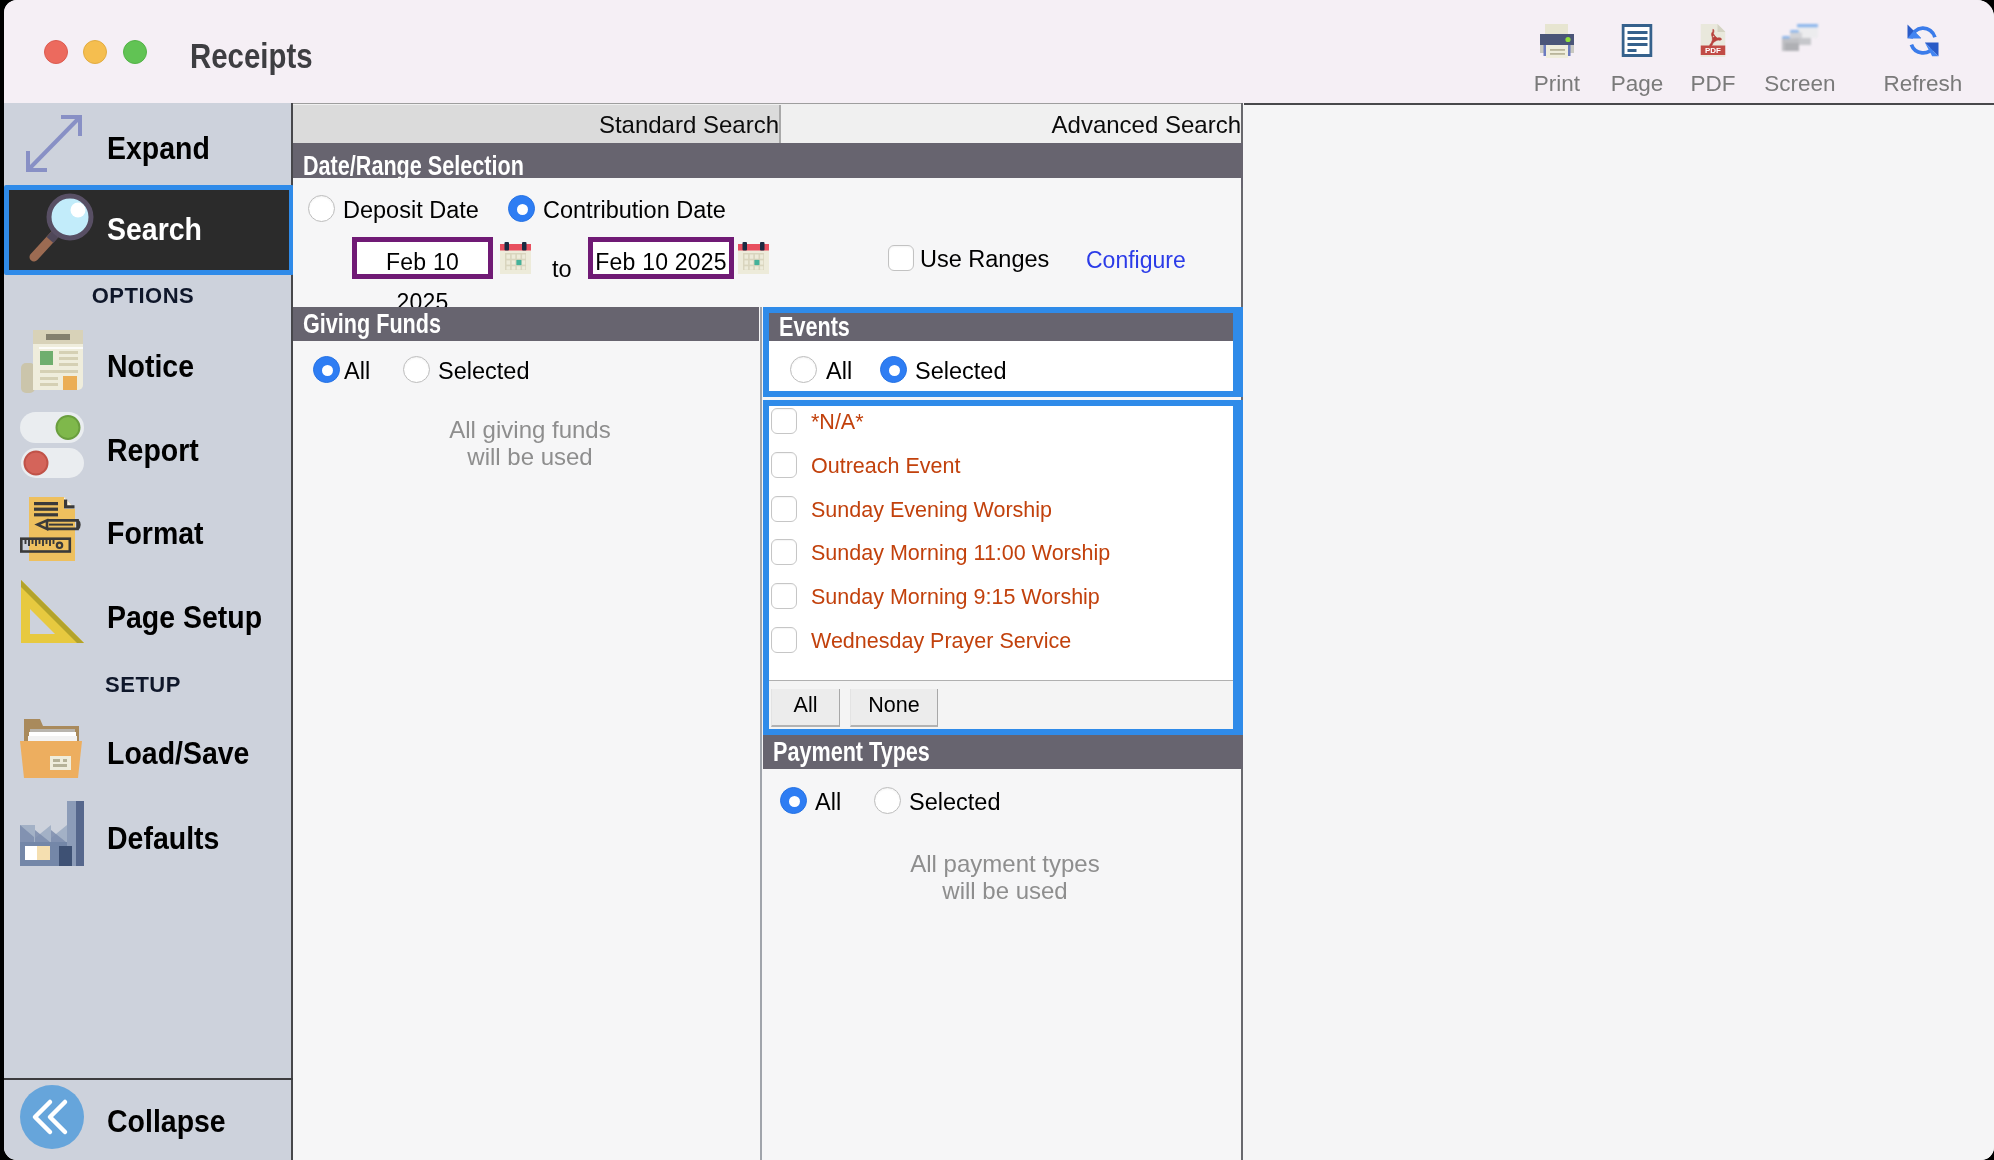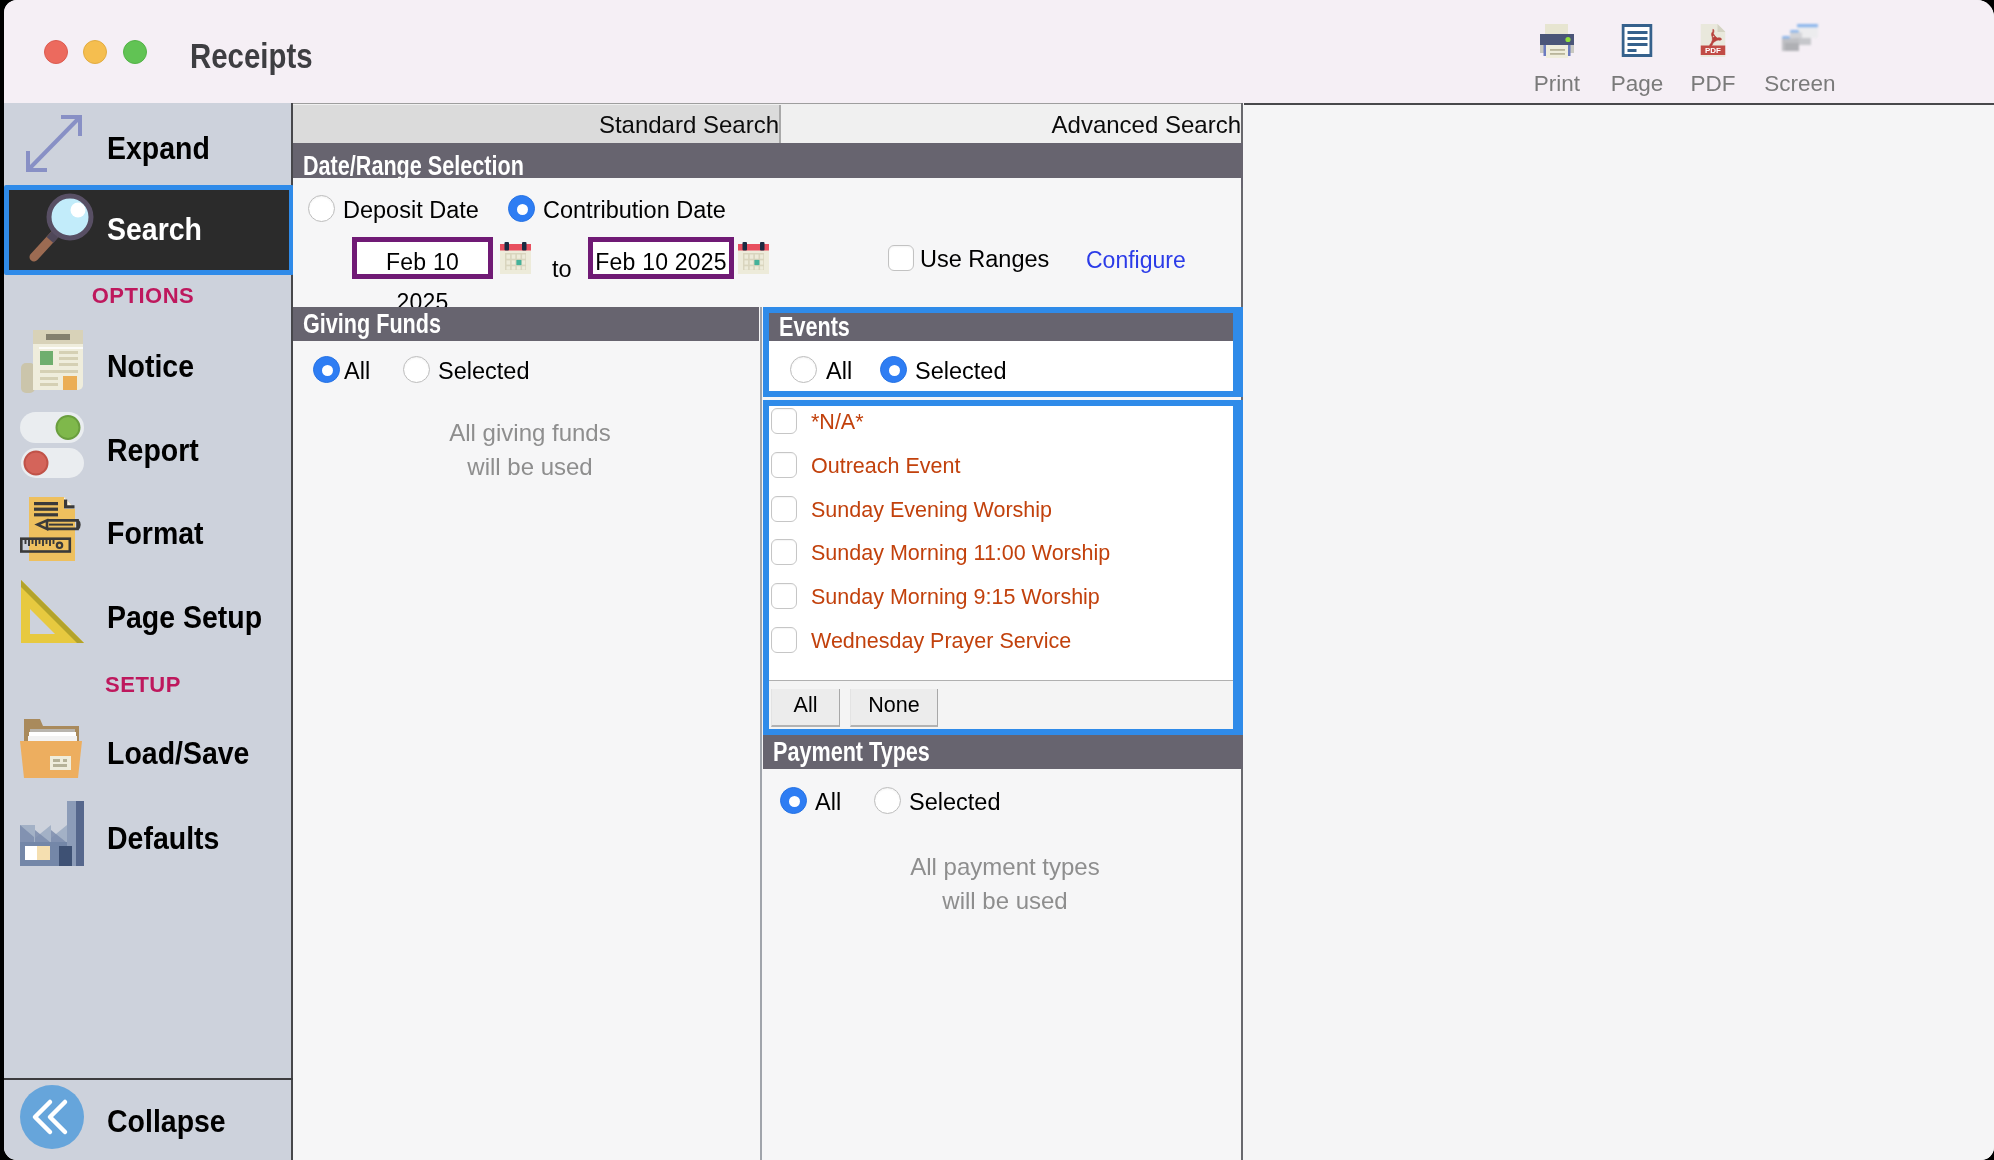--- a/index.html
+++ b/index.html
@@ -8,21 +8,21 @@
 #win { position:absolute; left:4px; top:0; width:1990px; height:1160px; background:#F6F6F7; border-radius:13px 17px 13px 13px; overflow:hidden; }
 
 #titlebar { left:0; top:0; width:1990px; height:103px; background:#F5EFF5; }
 .light { top:40px; width:24px; height:24px; border-radius:50%; }
 #title { left:186px; top:4px; height:103px; line-height:103px; font-size:35px; font-weight:bold; color:#3E3E42; transform:scaleX(0.84); transform-origin:left center; }
 .tool { top:0; height:103px; text-align:center; }
 .tool .lbl { position:absolute; top:71px; width:100%; text-align:center; font-size:22.5px; color:#7A7A7A; }
 
 #sidebar { left:0; top:103px; width:289px; height:1057px; background:#CDD2DC; border-right:2px solid #47474B; }
 .sbtext { left:103px; font-size:32px; font-weight:bold; color:#000; white-space:nowrap; transform:scaleX(0.89); transform-origin:left center; }
-.sbhead { left:0; width:278px; text-align:center; font-size:22px; font-weight:bold; color:#be185d; letter-spacing:0.5px; }
+.sbhead { left:0; width:278px; text-align:center; font-size:22px; font-weight:bold; color:#0f172a; letter-spacing:0.5px; }
 #searchsel { left:0px; top:82px; width:290px; height:90px; background:#2B2B2B; border:5px solid #2F8BE9; border-radius:2px; }
 #collapseline { left:0; top:975px; width:289px; height:2px; background:#3C3C3E; }
 
 #tabs { left:289px; top:103px; width:948px; height:40px; background:#F0F0F0; border-top:1px solid #9E9E9E; }
 #tabstd { left:0; top:1px; width:488px; height:39px; background:#DBDBDB; border-right:2px solid #A9A9A9; }
 .tabtxt { width:100%; text-align:right; line-height:39px; font-size:24px; color:#0B0B0B; }
 .secbar { background:#67646F; color:#FFF; font-size:27px; font-weight:bold; }
 .secbar span { position:absolute; left:10px; top:50%; transform:translateY(-50%) scaleX(0.8); transform-origin:left center; white-space:nowrap; }
 #datebar { left:289px; top:143px; width:950px; height:45px; }
 #givbar { left:289px; top:307px; width:466px; height:34px; }
@@ -33,21 +33,21 @@
 
 #datecontent { left:289px; top:178px; width:948px; height:129px; background:#F6F6F7; }
 
 .radio { width:27px; height:27px; border-radius:50%; background:#FFF; border:1px solid #BDBDBD; box-shadow:inset 0 1px 2px rgba(0,0,0,0.06); }
 .radio.sel { background:#2E7DF3; border:1px solid #2572E4; box-shadow:none; }
 .radio.sel::after { content:""; position:absolute; left:8px; top:8px; width:11px; height:11px; border-radius:50%; background:#FFF; }
 .rlbl { font-size:23.5px; color:#000; white-space:nowrap; }
 
 .dfield { height:42px; background:#FFF; border:5px solid #701a75; text-align:center; font-size:23px; line-height:40px; color:#000; letter-spacing:0.2px; }
 .cbx { width:26px; height:26px; background:#FFF; border:1px solid #C2C2C2; border-radius:6px; box-shadow:inset 0 1px 2px rgba(0,0,0,0.05); }
-.graytxt { font-size:24px; color:#8E8E8E; text-align:center; line-height:34px; }
+.graytxt { font-size:24px; color:#8E8E8E; text-align:center; line-height:27px; }
 
 .bluebox { border:6px solid #2F8BE9; border-right-width:10px; background:#FFF;padding-left:48px; }
 #evbox1 { left:759px; top:307px; width:480px; height:90px; }
 #evbar { position:absolute; left:0px; top:0px; width:464px; height:28px; }
 #evbox2 { left:759px; top:400px; width:480px; height:335px; }
 .lchk { position:absolute; left:2px; width:26px; height:26px; background:#FFF; border:1px solid #C6C6C6; border-radius:6px; box-shadow:inset 0 1px 1px rgba(0,0,0,0.04); }
 .ltxt { position:absolute; left:42px; font-size:21.5px; color:#c2410c; white-space:nowrap; }
 #btnrow { position:absolute; left:0; top:274px; width:464px; height:49px; background:#F4F4F4; border-top:1px solid #B0B0B0; }
 .lbtn { position:absolute; top:8px; height:38px; background:#ECECEC; border-left:1px solid #E3E3E3; border-right:1px solid #A8A8A8; border-bottom:2px solid #B2B2B2; text-align:center; font-size:21.5px; line-height:33px; color:#000; }
 svg { display:block; }
@@ -101,20 +101,31 @@
         <rect x="15" y="0" width="21" height="14" rx="1" fill="#ECECEE"></rect>
         <rect x="15" y="0" width="21" height="3.2" rx="1" fill="#8CB6EC"></rect>
         <rect x="8" y="6" width="9" height="3.2" rx="1.5" fill="#8CB6EC"></rect>
         <rect x="8" y="8.5" width="12" height="11.5" fill="#D2D3D7"></rect>
         <rect x="12" y="14" width="17" height="7" fill="#C6C7CB"></rect>
         <rect x="0" y="12" width="8" height="3.2" rx="1.5" fill="#8CB6EC"></rect>
         <rect x="0" y="14.5" width="17" height="12.5" fill="#BEBFC3"></rect>
         <rect x="3" y="19" width="14" height="8" fill="#AFB0B4"></rect>
       </svg>
     <div class="lbl">Screen</div>
+    </div>
+  <div class="tool abs" style="left:1873px;width:92px;">
+    <svg width="34" height="33" viewBox="0 0 34 33">
+        <path d="M4.9 14.4 A12.3 12.3 0 0 1 28.9 13.3" fill="none" stroke="#3B7CEA" stroke-width="3.7"></path>
+        <path d="M27.7 22.7 A12.3 12.3 0 0 1 5.4 20.7" fill="none" stroke="#3B7CEA" stroke-width="3.7"></path>
+        <path d="M1.5 0.5 L1.5 14.2 L15.2 14.2 Z" fill="#2A5BC7"></path>
+        <path d="M1.5 14.2 L15.2 14.2 L7.8 6.8 Z" fill="#4385F2"></path>
+        <path d="M32.5 32.2 L32.5 18.6 L18.8 18.6 Z" fill="#2A5BC7"></path>
+        <path d="M32.5 32.2 L18.8 18.6 L26.2 32.2 Z" fill="#4385F2"></path>
+      </svg>
+    <div class="lbl">Refresh</div>
     </div>
 
   <div id="sidebar" class="abs">
     <svg class="abs" style="left:17px;top:7px;" width="66" height="67" viewBox="0 0 66 67">
         <g stroke="#8890C5" stroke-width="4" fill="none">
           <path d="M8 59 L58 8"></path>
           <path d="M40 7 L59 7 L59 26"></path>
           <path d="M26 60 L7 60 L7 41"></path>
         </g>
       </svg>

